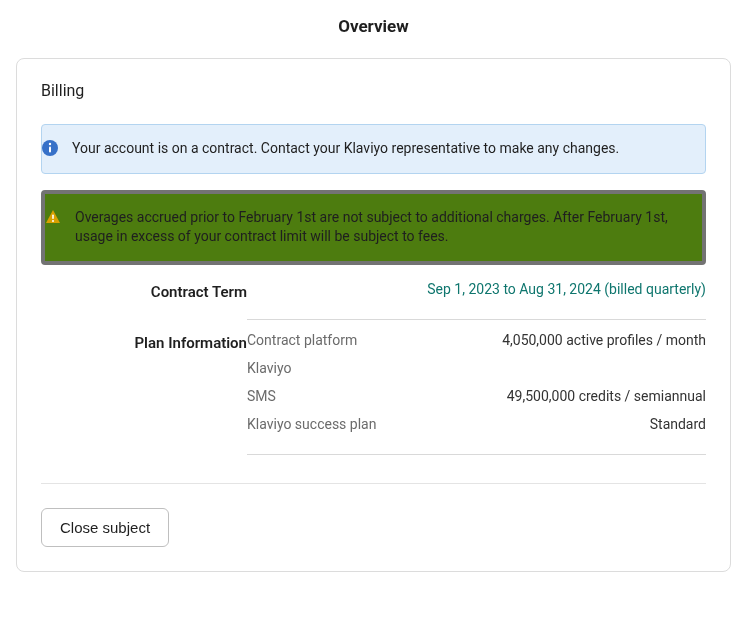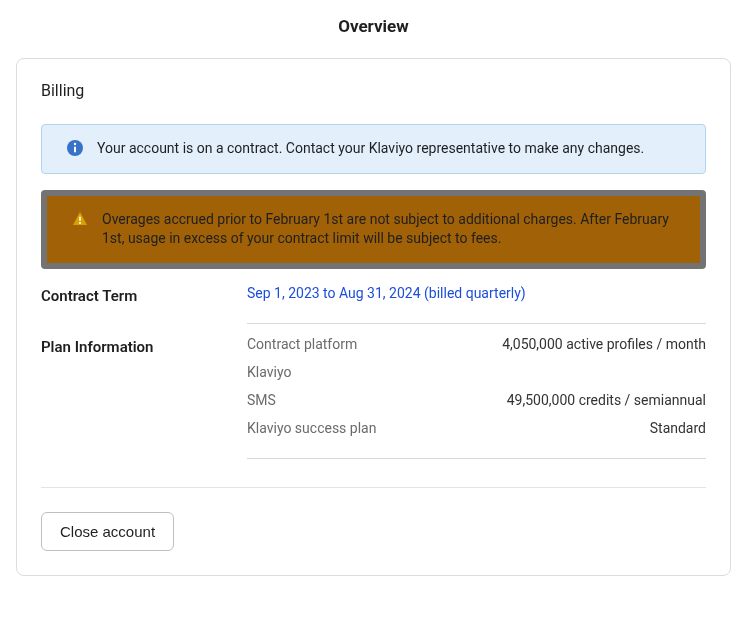--- a/index.html
+++ b/index.html
@@ -27,61 +27,62 @@
   }
   .card-title {
     font-size: 16px;
     font-weight: 400;
     margin-bottom: 24px;
   }
   .alert {
     display: flex;
     align-items: flex-start;
     gap: 14px;
-    padding: 14px 25px;
+    padding: 14px 0;
     border-radius: 4px;
     font-size: 14px;
     line-height: 1.4;
     margin-bottom: 16px;
   }
   .alert-info {
     background: #e3effb;
     border: 1px solid #b3d4f0;
     color: #1f1f1f;
   }
   .alert-warning {
-    background: #a16207;
-    border: 6px solid #737373;
+    background: #4d7c0f;
+    border: 4px solid #737373;
     color: #1f1f1f;
   }
   .alert-icon {
     flex-shrink: 0;
     width: 16px;
     height: 16px;
     margin-top: 1px;
   }
   .section-row {
     display: flex;
     margin-top: 12px;
+    text-align: right;
   }
   .section-label {
     width: 206px;
     flex-shrink: 0;
     font-size: 15px;
     font-weight: 600;
     color: #1f1f1f;
     padding-top: 2px;
   }
   .section-content {
     flex: 1;
     font-size: 14px;
     color: #525252;
   }
   .section-content .term {
-    color: #1d4ed8;
+    color: #0f766e;
   }
   .plan-row {
     display: flex;
     justify-content: space-between;
     margin-bottom: 12px;
   }
   .plan-row:last-child {
     margin-bottom: 0;
   }
   .plan-key {
@@ -169,14 +170,14 @@
       <div class="plan-row">
         <span class="plan-key">Klaviyo success plan</span>
         <span class="plan-val">Standard</span>
       </div>
       <hr class="divider">
     </div>
   </div>
 
   <hr class="divider-small bottom-rule" style="margin-top:28px;">
 
-  <button class="close-btn">Close account</button>
+  <button class="close-btn">Close subject</button>
 </div>
 
 </body></html>

